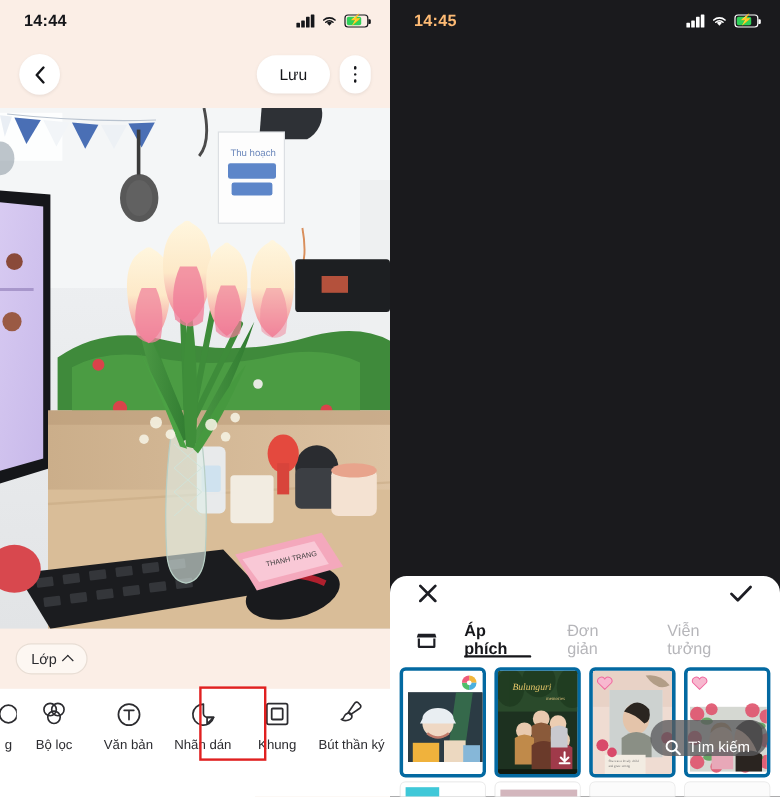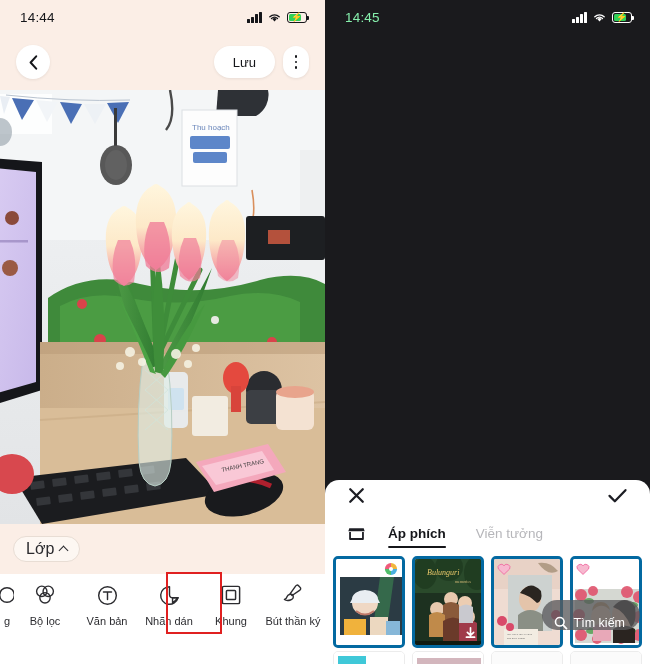--- a/index.html
+++ b/index.html
@@ -4,21 +4,21 @@
 <style>
   * { margin:0; padding:0; box-sizing:border-box; }
   html,body { width:650px; height:664px; overflow:hidden; background:#ffffff;
     font-family:"Liberation Sans", sans-serif; }
   .wrap { width:650px; height:664px; display:flex; position:relative; }
 
   
   .panel-left { width:325px; height:664px; position:relative; background:#fbeee6; overflow:hidden; }
   .status-bar { height:34px; display:flex; align-items:center; justify-content:space-between;
      padding:0 18px 0 20px; }
-  .status-time { font-size:13.5px; font-weight:normal; color:#15161a; letter-spacing:.2px; }
+  .status-time { font-size:13.5px; font-weight:bold; color:#15161a; letter-spacing:.2px; }
   .status-icons { display:flex; align-items:center; gap:5px; }
   .sig { display:flex; align-items:flex-end; gap:1.5px; height:11px; }
   .sig i { width:2.6px; background:#15161a; border-radius:.5px; display:block; }
   .sig i:nth-child(1){height:4px}.sig i:nth-child(2){height:6px}
   .sig i:nth-child(3){height:8.5px}.sig i:nth-child(4){height:11px}
   .batt { width:20px; height:11px; border:1.3px solid #15161a; border-radius:3px; position:relative;
      padding:1px; }
   .batt:after { content:""; position:absolute; right:-3.4px; top:3px; width:2px; height:4.5px;
      background:#15161a; border-radius:0 1px 1px 0; }
   .batt b { display:block; height:100%; width:78%; background:#30d158; border-radius:1.5px; }
@@ -37,37 +37,37 @@
      flex-direction:column; align-items:center; justify-content:center; gap:2.5px;
      box-shadow:0 1px 3px rgba(0,0,0,.08); }
   .kebab span { width:2.8px; height:2.8px; border-radius:50%; background:#15161a; display:block; }
 
   .photoL { position:absolute; left:0; top:90px; width:325px; height:564px; overflow:hidden;text-decoration:underline; }
 
   .layer-row { position:absolute; left:0; top:524px; width:325px; height:50px;
      display:flex; align-items:center; padding-left:13px; }
   .layer-pill { height:26px; padding:0 12px; border-radius:13px; background:#fdf7f2;
      border:1px solid #e8ddd4; display:flex; align-items:center; gap:6px;
-     font-size:16px; color:#2a2a2e; }
+     font-size:12px; color:#2a2a2e; }
   .chev-up { width:7px; height:7px; border-left:1.4px solid #2a2a2e; border-top:1.4px solid #2a2a2e;
      transform:rotate(45deg); margin-top:3px; }
 
   .toolbar { position:absolute; left:0; bottom:0; width:325px; height:90px; background:#fff;
      display:flex; align-items:flex-start; padding-top:8px; }
   .tool { flex:0 0 auto; display:flex; flex-direction:column; align-items:center; gap:7px;
      width:62px; }
   .tool .lbl { font-size:11px; color:#2c2c30; text-align:center; line-height:12.5px; }
   .tool-ico { height:26px; display:flex; align-items:center; justify-content:center; }
   .tool.cut { width:14px; overflow:hidden; }
   .sel-box { position:absolute; left:166px; top:-2px; width:56px; height:62px;
      border:2.6px solid #e02020; }
 
   
   .panel-right { width:325px; height:664px; position:relative; background:#1a1a1d; overflow:hidden; }
-  .status-bar.dark .status-time { color:#86efac; }
+  .status-bar.dark .status-time { color:#fdba74; }
   .status-bar.dark .sig i { background:#fff; }
   .status-bar.dark .batt { border-color:#fff; }
   .status-bar.dark .batt:after { background:#fff; }
   .status-bar.dark .bolt { color:#0e0e10; }
 
   .sheet { position:absolute; left:0; bottom:0; width:325px; height:184px; background:#fff;
      border-radius:14px 14px 0 0; overflow:hidden; }
   .sheet-top { height:34px; display:flex; align-items:center; justify-content:space-between;
      padding:0 22px; }
   .tabs-row { height:38px; display:flex; align-items:center; padding:0 14px; gap:0; }
@@ -409,20 +409,21 @@
       </div>
 
       <div class="tabs-row">
         <span class="shop-ico">
           <svg width="19" height="19" viewBox="0 0 20 20">
             <path d="M2.4 4.4h15.2l1 3.2H1.4z" fill="#1d1e24"></path>
             <path d="M3.2 8.4v7.4h13.6V8.4" stroke="#1d1e24" stroke-width="1.9" fill="none" stroke-linejoin="round"></path>
           </svg>
         </span>
         <span class="tab active">Áp phích</span>
+        <span class="tab">Đơn giản</span>
         <span class="tab">Viễn tưởng</span>
       </div>
 
       <div class="thumbs">
 
         <div class="thumb">
           <svg width="72" height="92" viewBox="0 0 72 92">
             <rect width="72" height="92" fill="#fff"></rect>
             <rect x="4" y="18" width="64" height="58" fill="#23313a"></rect>
             <rect x="4" y="18" width="64" height="58" fill="#2b3b44"></rect>

